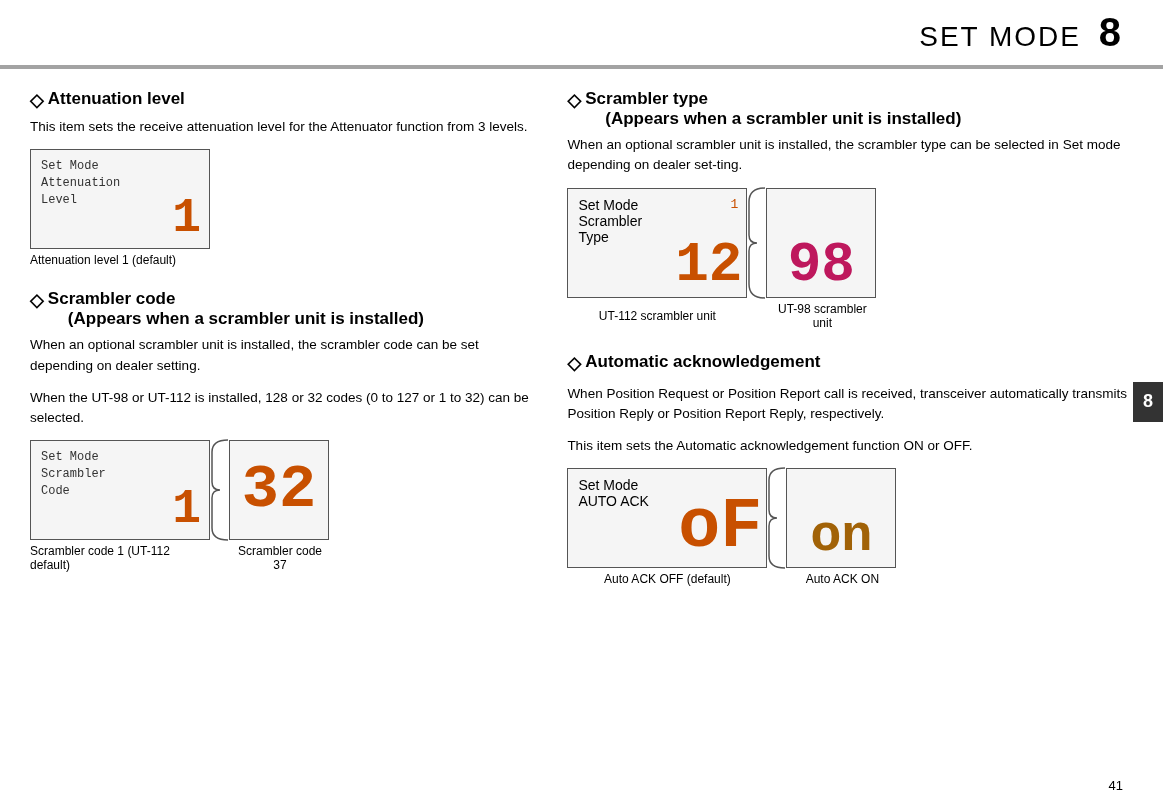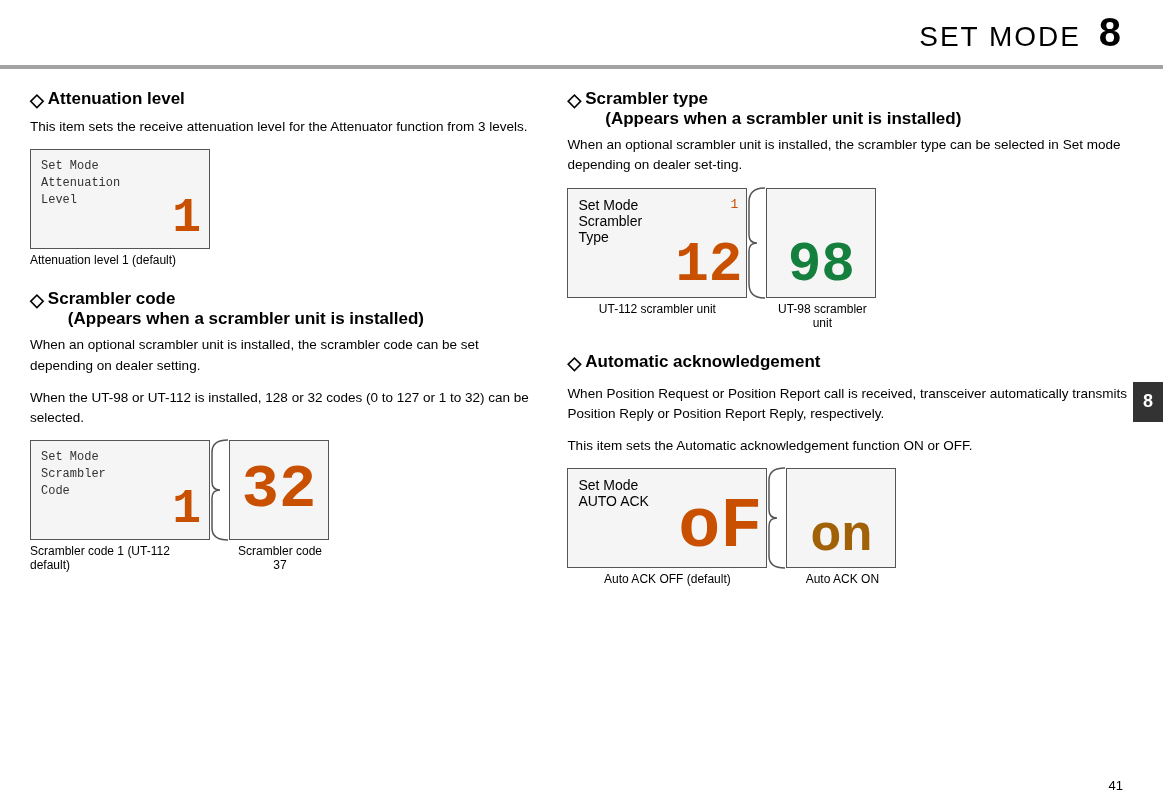--- a/index.html
+++ b/index.html
@@ -308,32 +308,32 @@
       position: relative;
       width: 110px;
       height: 110px;
       margin-left: -1px;
     }
 
     .lcd-scrambler-sec-value {
       font-family: 'Courier New', monospace;
       font-size: 56px;
       font-weight: bold;
-      color: #15803d;
+      color: #be185d;
       position: absolute;
       right: 4px;
       bottom: 4px;
       left: 4px;
       text-align: center;
       line-height: 1;
     }
 
     .caption-scr-row {
       display: flex;
-      align-items: flex-start;
+      align-items: center;
       font-size: 12px;
       margin-bottom: 16px;
     }
     .caption-scr-main { width: 180px; text-align: center; }
     .caption-scr-brace { width: 20px; }
     .caption-scr-sec { width: 110px; text-align: center; }
 
     
     .brace-svg {
       width: 20px;

